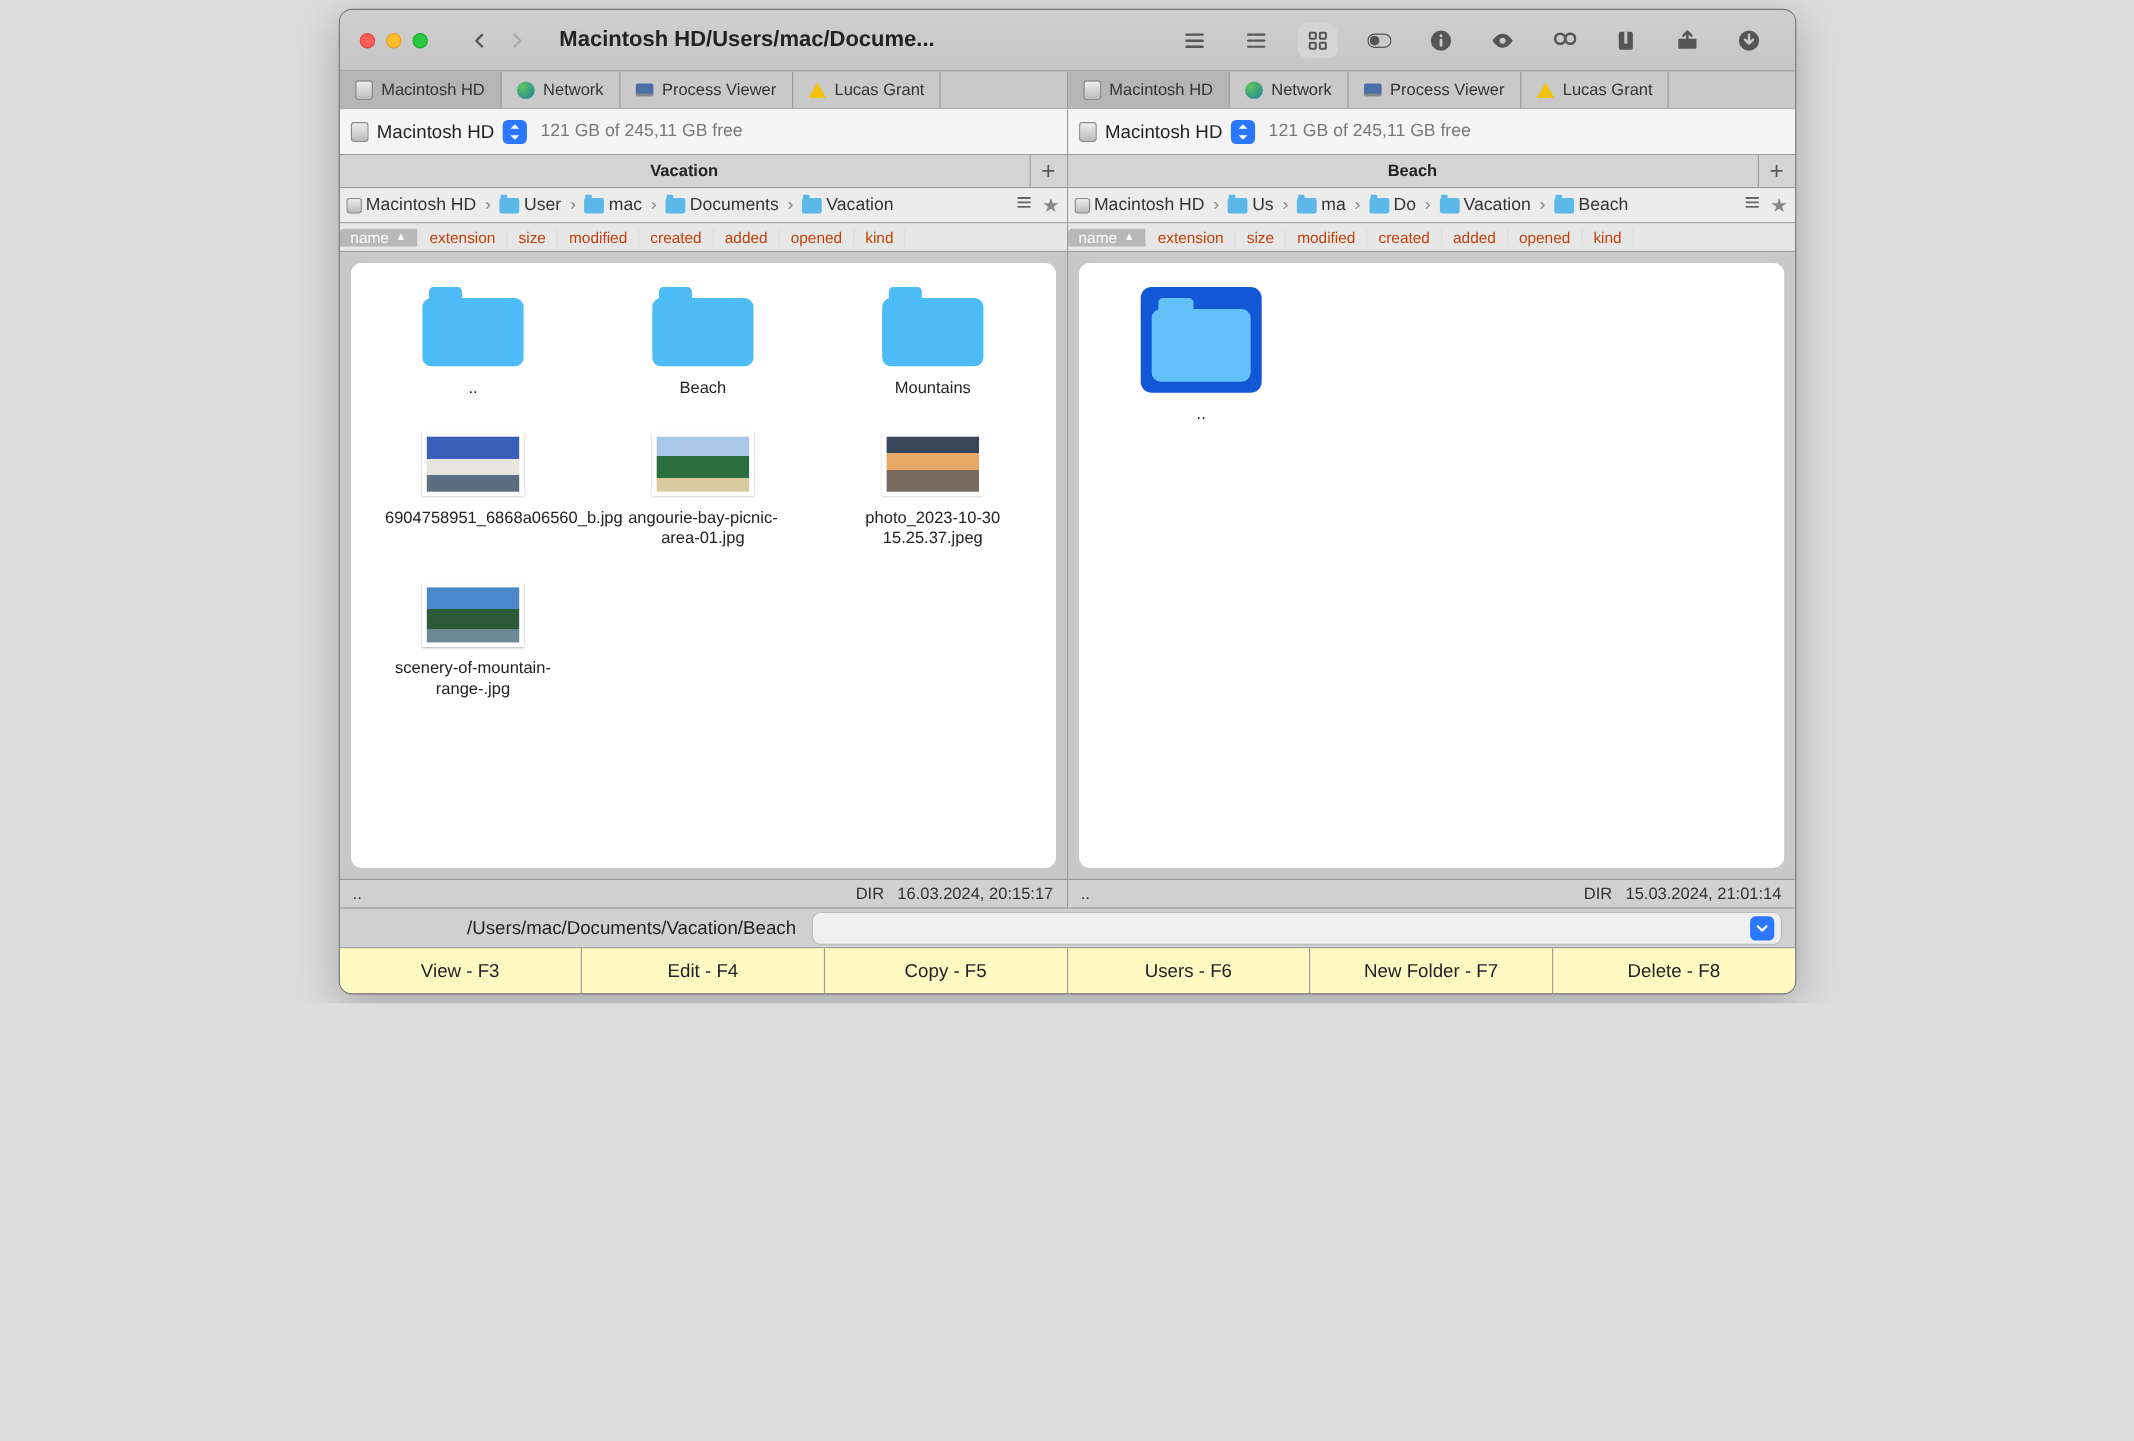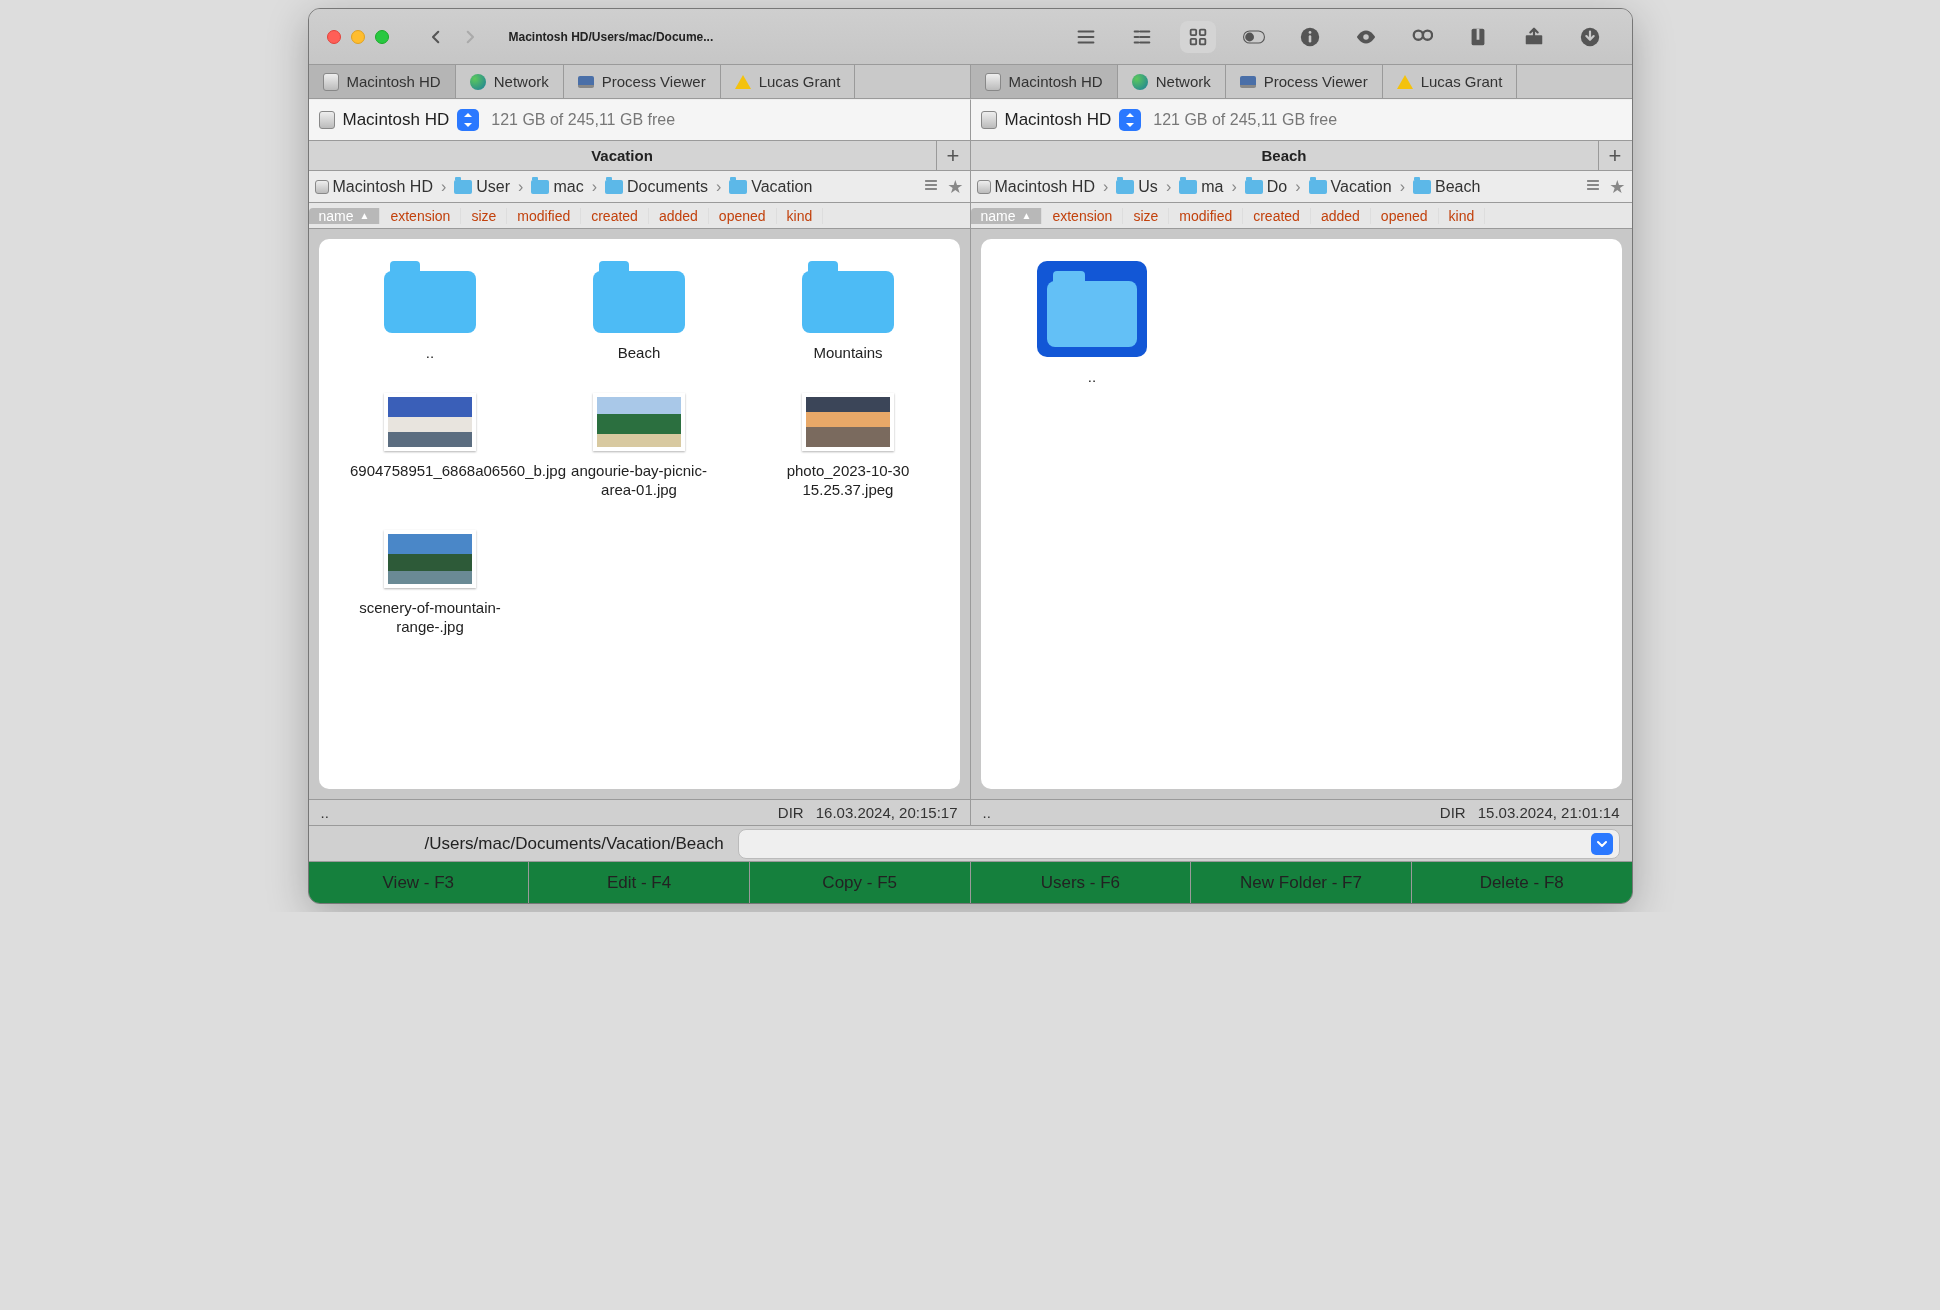--- a/index.html
+++ b/index.html
@@ -27,21 +27,21 @@
   
   .titlebar{height:56px;display:flex;align-items:center;background:linear-gradient(#cfcfcf,#c6c6c6);border-bottom:1px solid var(--border);}
   .traffic{display:flex;gap:10px;padding:0 18px;}
   .dot{width:14px;height:14px;border-radius:50%;}
   .dot.r{background:#ff5f57;border:1px solid #e1433b;}
   .dot.y{background:#ffbd2e;border:1px solid #dea123;}
   .dot.g{background:#28c840;border:1px solid #1aab29;}
   .navarrows{display:flex;gap:0;margin-left:12px;}
   .navbtn{width:34px;height:30px;display:flex;align-items:center;justify-content:center;color:#555;font-size:22px;}
   .navbtn.dis{color:#aaa;}
-  .title{flex:0 0 auto;margin-left:22px;font-size:12px;font-weight:700;color:#222;}
+  .title{flex:0 0 auto;margin-left:22px;font-size:20px;font-weight:700;color:#222;}
   .tb-spacer{flex:1;}
   .toolbar-icons{display:flex;gap:20px;align-items:center;margin-right:24px;}
   .ticon{width:36px;height:32px;display:flex;align-items:center;justify-content:center;color:#555;border-radius:8px;}
   .ticon.sel{background:#d4d4d4;}
   .ticon svg{width:22px;height:22px;}
   
   .shelf{height:34px;display:flex;border-bottom:1px solid var(--border);}
   .shelf-half{flex:1;display:flex;gap:0;background:#c9c9c9;}
   .shelf-half+.shelf-half{border-left:1px solid var(--border);}
   .stab{display:flex;align-items:center;gap:8px;padding:0 14px;border-right:1px solid var(--border);font-size:15px;color:#333;}
@@ -100,21 +100,21 @@
   .status-row{height:26px;display:flex;background:#d0d0d0;border-top:1px solid var(--border);}
   .status-half{flex:1;display:flex;align-items:center;padding:0 12px;font-size:15px;color:#333;}
   .status-half+.status-half{border-left:1px solid var(--border);}
   .st-spacer{flex:1;}
   
   .pathbar{height:36px;display:flex;align-items:center;background:#d0d0d0;border-top:1px solid var(--border);}
   .path-label{padding:0 14px 0 116px;font-size:17px;color:#222;}
   .path-field{flex:1;height:30px;margin:0 12px 0 0;background:#efefef;border:1px solid #bbb;border-radius:8px;display:flex;align-items:center;justify-content:flex-end;padding:0 6px;}
   .path-chip{width:22px;height:22px;background:var(--blue-btn);border-radius:5px;display:flex;align-items:center;justify-content:center;color:#fff;font-size:12px;}
   
-  .fnrow{height:42px;display:flex;background:#15803d;border-top:1px solid var(--border);}
+  .fnrow{height:42px;display:flex;background:#fef9c3;border-top:1px solid var(--border);}
   .fnbtn{flex:1;display:flex;align-items:center;justify-content:center;border-right:1px solid var(--border);font-size:17px;color:#222;}
   .fnbtn:last-child{border-right:0;}
   
   .globe{width:16px;height:16px;border-radius:50%;background:radial-gradient(circle at 30% 30%,#5cc85c,#1a7c9c);}
   .laptop{width:16px;height:12px;background:#4a6fa8;border-radius:2px;border-bottom:3px solid #888;}
   .gd{width:0;height:0;border-left:8px solid transparent;border-right:8px solid transparent;border-bottom:14px solid #f4c20d;position:relative;}
   .hd{width:18px;height:18px;background:linear-gradient(#eee,#bbb);border:1px solid #888;border-radius:3px;}
   .minif{width:18px;height:14px;background:#5cb8e8;border-radius:2px;position:relative;}
   .minif::before{content:"";position:absolute;top:-3px;left:1px;width:6px;height:3px;background:#5cb8e8;border-radius:1px 1px 0 0;}
 </style>

